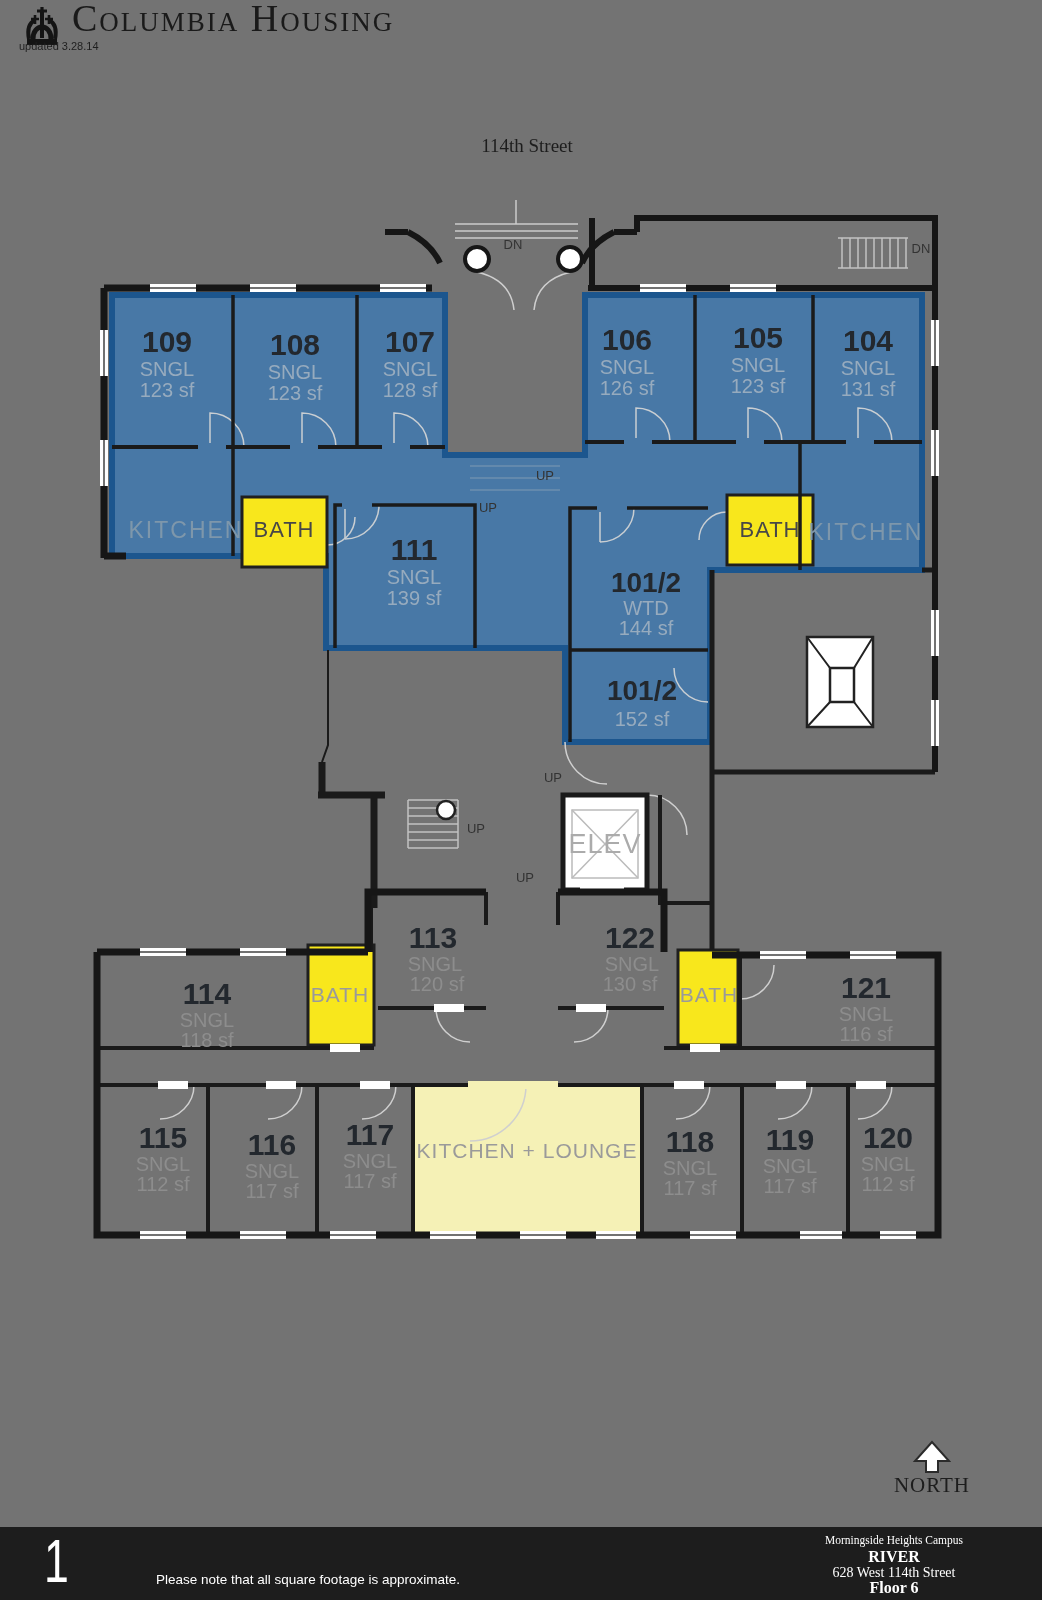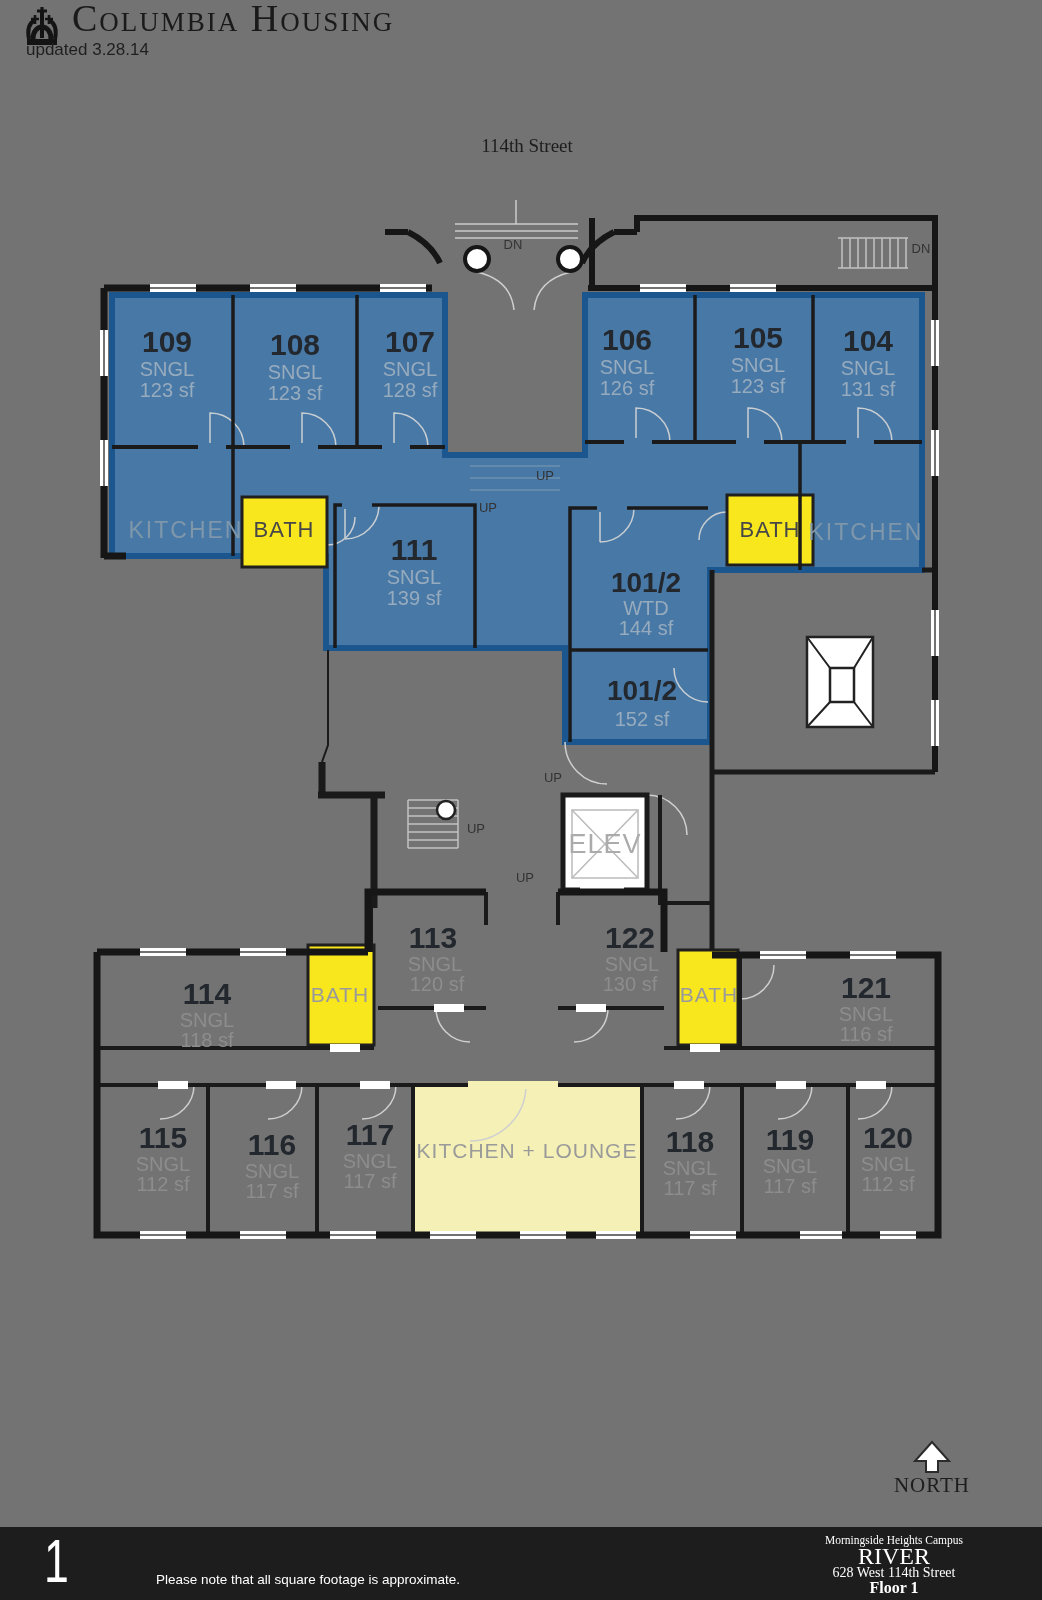--- a/index.html
+++ b/index.html
@@ -1,21 +1,21 @@
 <!DOCTYPE html>
 <html><head>
 <meta charset="utf-8">
 <style>
   html,body{margin:0;padding:0;background:#e8e8e8;}
   #page{position:relative;width:1042px;height:1600px;background:#737373;overflow:hidden;
         font-family:"Liberation Sans",sans-serif;}
   
   #brand{position:absolute;left:72px;top:-4px;font-family:"Liberation Serif",serif;
          font-variant:small-caps;font-size:38px;letter-spacing:2px;color:#1a1a1a;}
-  #updated{position:absolute;left:26px;top:40px;font-size:17px;color:#1f1f1f;}
+  #updated{position:absolute;left:19px;top:40px;font-size:11px;color:#1f1f1f;}
   #crown{position:absolute;left:16px;top:2px;}
   
   svg text{text-anchor:middle;}
   .num{font:700 30px "Liberation Sans",sans-serif;fill:#23282e;}
   .num-sm{font:700 28px "Liberation Sans",sans-serif;fill:#23282e;}
   .sub-blue{font:400 20px "Liberation Sans",sans-serif;fill:#97abbe;}
   .sub-white{font:400 20px "Liberation Sans",sans-serif;fill:#8d8d8d;}
   .kitchen{font:400 23px "Liberation Sans",sans-serif;fill:#7e97ab;letter-spacing:2px;}
   .bath-dark{font:400 22px "Liberation Sans",sans-serif;fill:#474747;letter-spacing:1px;}
   .bath-gray{font:400 21px "Liberation Sans",sans-serif;fill:#9a9a9a;letter-spacing:1px;}
@@ -25,21 +25,21 @@
   .street{font:400 19px "Liberation Serif",serif;fill:#1d1d1d;}
   .northtxt{font:400 21px "Liberation Serif",serif;fill:#1d1d1d;letter-spacing:1px;}
   
   #footer{position:absolute;left:0;top:1527px;width:1042px;height:73px;background:#1d1d1d;color:#fff;}
   #page-num{position:absolute;left:44px;top:2px;font-size:62px;line-height:64px;
             transform:scaleX(.72);transform-origin:left top;font-weight:400;}
   #foot-note{position:absolute;left:156px;bottom:13px;font-size:13.5px;color:#fff;}
   #foot-meta{position:absolute;right:48px;top:6px;width:200px;text-align:center;
              font-family:"Liberation Serif",serif;}
   #foot-meta .campus{font-size:11.5px;line-height:14px;}
-  #foot-meta .building{font-size:24px;line-height:19px;font-weight:400;}
+  #foot-meta .building{font-size:16px;line-height:19px;font-weight:700;}
   #foot-meta .address{font-size:14px;line-height:13px;}
   #foot-meta .floor{font-size:16px;line-height:18px;font-weight:700;}
 </style>
 </head>
 <body>
 
 <div id="page">
 
   <div id="crown">
     <svg width="52" height="46" viewBox="0 0 52 46">
@@ -343,17 +343,17 @@
     <text class="northtxt" x="932" y="1492">NORTH</text>
   </svg>
 
   <div id="footer">
     <div id="page-num">1</div>
     <div id="foot-note">Please note that all square footage is approximate.</div>
     <div id="foot-meta">
       <div class="campus">Morningside Heights Campus</div>
       <div class="building">RIVER</div>
       <div class="address">628 West 114th Street</div>
-      <div class="floor">Floor 1</div>
+      <div class="floor">Floor 6</div>
     </div>
   </div>
 
 </div>
 
 </body></html>

